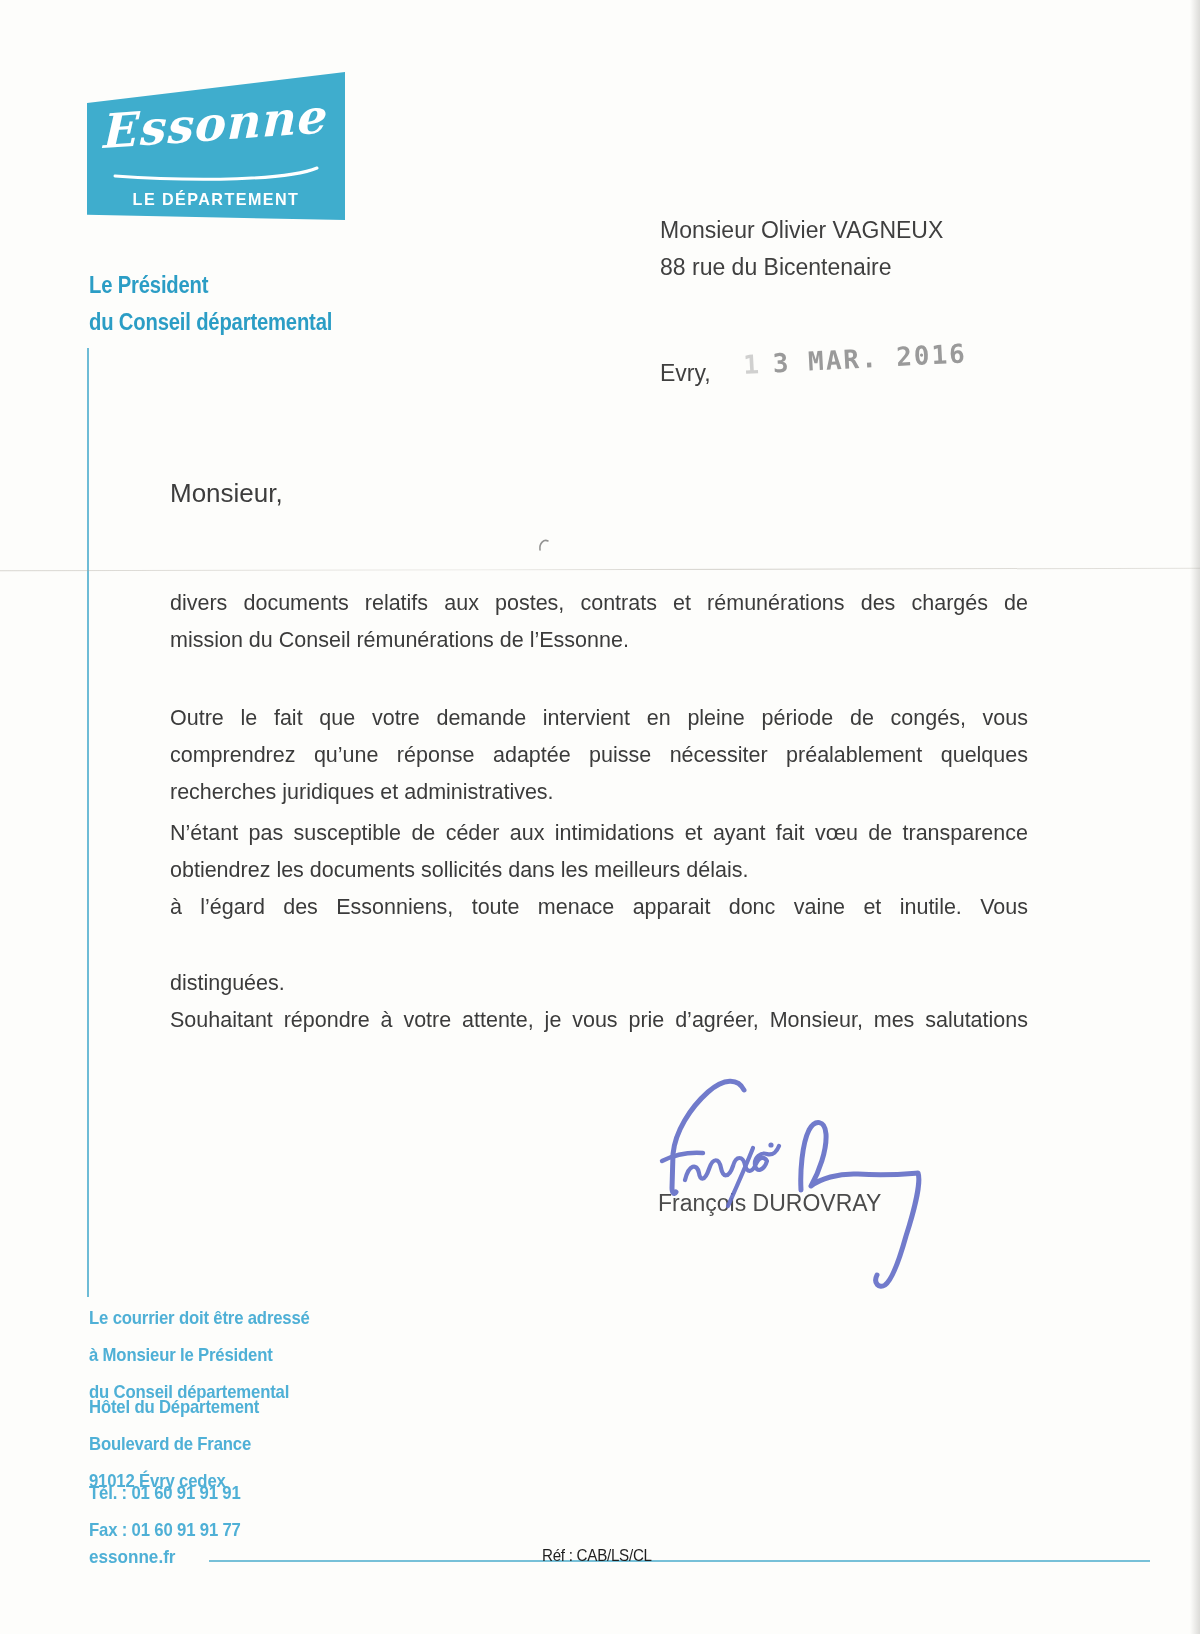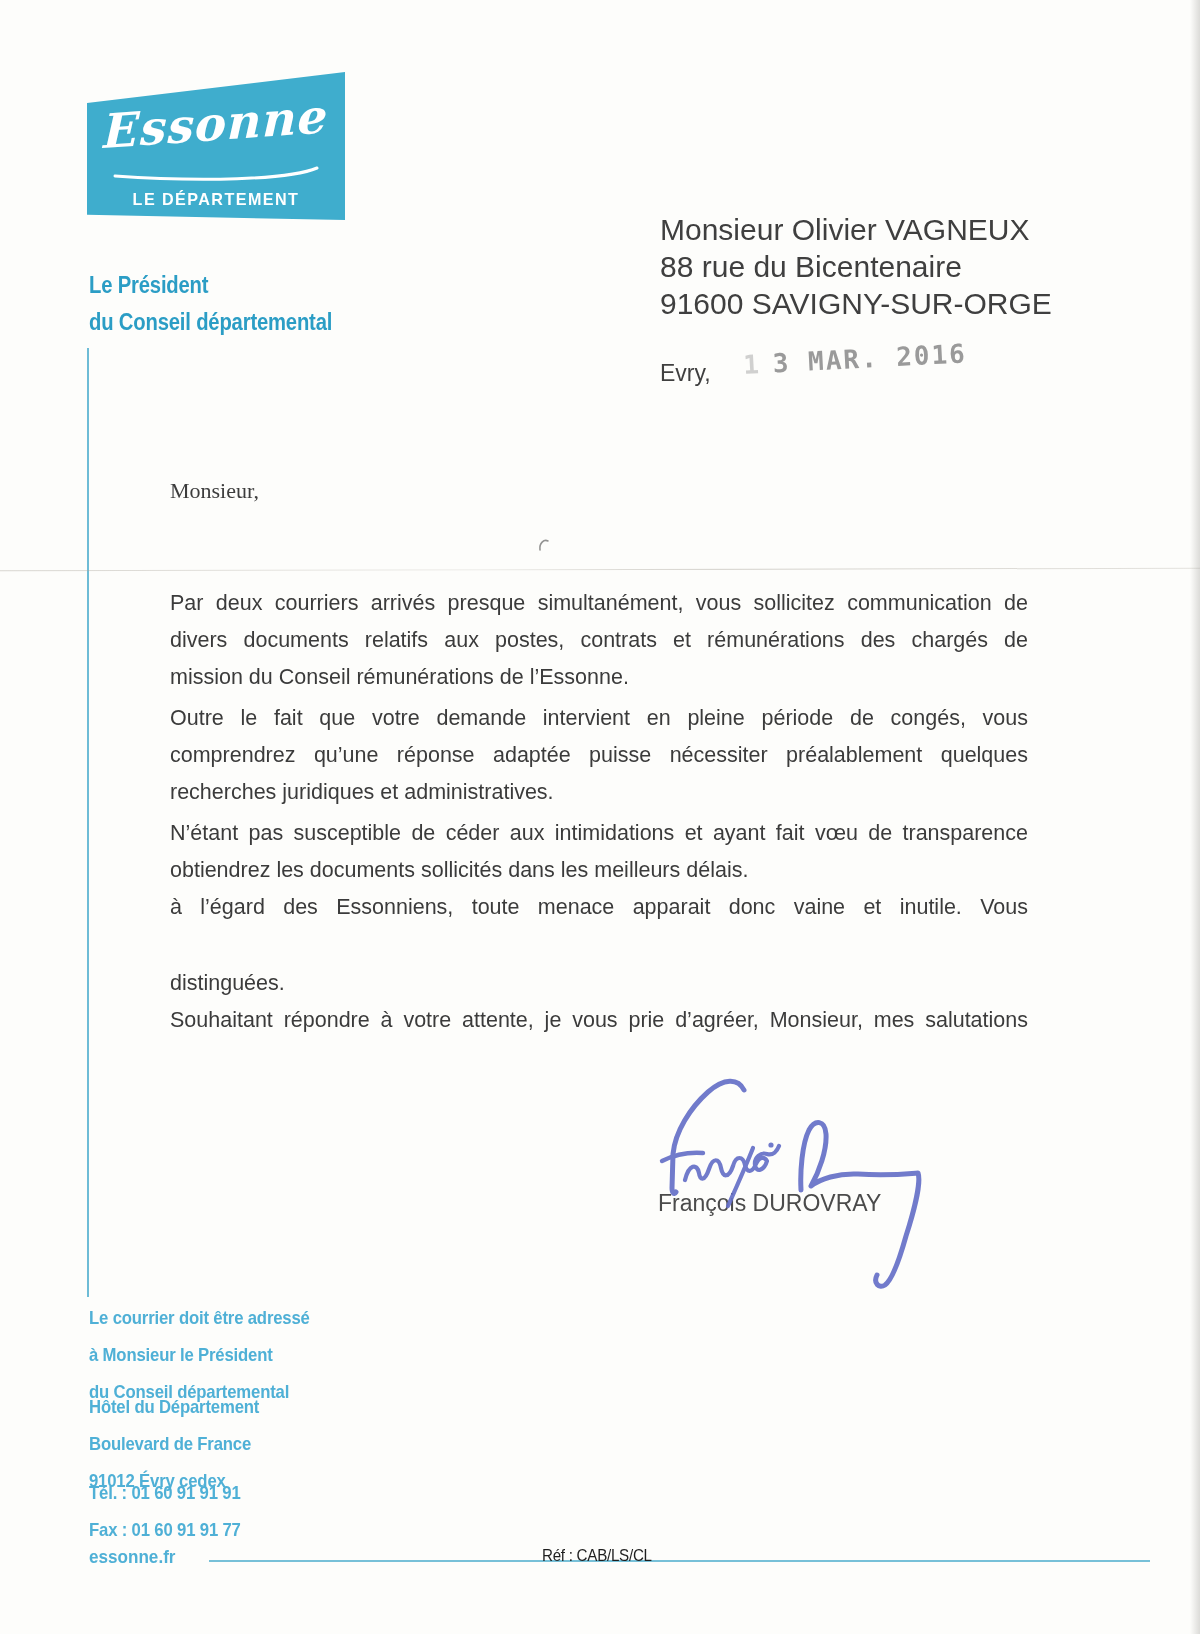--- a/index.html
+++ b/index.html
@@ -25,30 +25,30 @@
     font-size:17px;font-weight:bold;color:#ffffff;letter-spacing:1.5px;
     transform:scaleX(.95);
   }
   .sender-title{
     position:absolute;left:89px;top:271px;
     font-size:23px;font-weight:bold;line-height:28px;
     transform:scaleX(.88);transform-origin:left top;letter-spacing:-.2px;
   }
   .vrule{position:absolute;left:87px;top:348px;width:2px;height:949px;opacity:.85;}
   
-  .recipient{position:absolute;left:660px;top:214px;font-size:30px;line-height:32px;color:#3f3f3f;}
+  .recipient{position:absolute;left:660px;top:214px;font-size:23px;line-height:32px;color:#3f3f3f;}
   .dateline{position:absolute;left:660px;top:360px;font-size:23px;color:#3f3f3f;}
   .stamp{
     position:absolute;left:84px;top:-10px;white-space:nowrap;
     font-family:"DejaVu Sans Mono",monospace;font-weight:bold;font-size:26px;
     letter-spacing:2px;transform:rotate(-3deg);transform-origin:left bottom;opacity:.88;
   }
   .stamp-prefix{opacity:.45;margin-right:12px;}
   
-  .salutation{position:absolute;left:170px;top:478px;font-size:22px;font-family:Liberation Serif, serif;}
+  .salutation{position:absolute;left:170px;top:478px;font-size:26px;}
   .body-text{position:absolute;left:170px;top:585px;width:858px;}
   .para{margin:0 0 0 0;font-size:21.5px;line-height:37px;color:#3b3b3b;}
   .para-1{position:absolute;top:0;width:858px;}
   .para-2{position:absolute;top:115px;width:858px;}
   .para-3{position:absolute;top:230px;width:858px;}
   .para-4{position:absolute;top:380px;width:858px;}
   .tline{min-height:37px;}
   .just{text-align:justify;text-align-last:justify;}
   
   .signer-name{position:absolute;left:658px;top:1190px;font-size:23px;color:#4b4b4b;}
@@ -98,35 +98,33 @@
   <div class="sender-title" style="color: rgb(43, 157, 197);">
       <div class="tline">Le Président</div>
       <div class="tline">du Conseil départemental</div>
     </div>
 
   <div class="vrule" style="background: rgb(85, 176, 207);"></div>
 
   <div class="recipient">
       <div class="tline">Monsieur Olivier VAGNEUX</div>
       <div class="tline">88 rue du Bicentenaire</div>
-      <div class="tline">91600 SAVIGNY-SUR-ORGE</div>
     </div>
 
   <div class="dateline">
     <span>Evry,</span>
     <span class="stamp" style="color: rgb(141, 141, 141);">
       <span class="stamp-prefix">1</span><span>3 MAR. 2016</span>
     </span>
   </div>
 
   <div class="salutation">Monsieur,</div>
 
   <div class="body-text">
     <div class="para para-1">
-        <div class="tline just">Par deux courriers arrivés presque simultanément, vous sollicitez communication de</div>
         <div class="tline just">divers documents relatifs aux postes, contrats et rémunérations des chargés de</div>
         <div class="tline">mission du Conseil rémunérations de l’Essonne.</div>
       </div>
     <div class="para para-2">
         <div class="tline just">Outre le fait que votre demande intervient en pleine période de congés, vous</div>
         <div class="tline just">comprendrez qu’une réponse adaptée puisse nécessiter préalablement quelques</div>
         <div class="tline">recherches juridiques et administratives.</div>
       </div>
     <div class="para para-3">
         <div class="tline just">N’étant pas susceptible de céder aux intimidations et ayant fait vœu de transparence</div>

